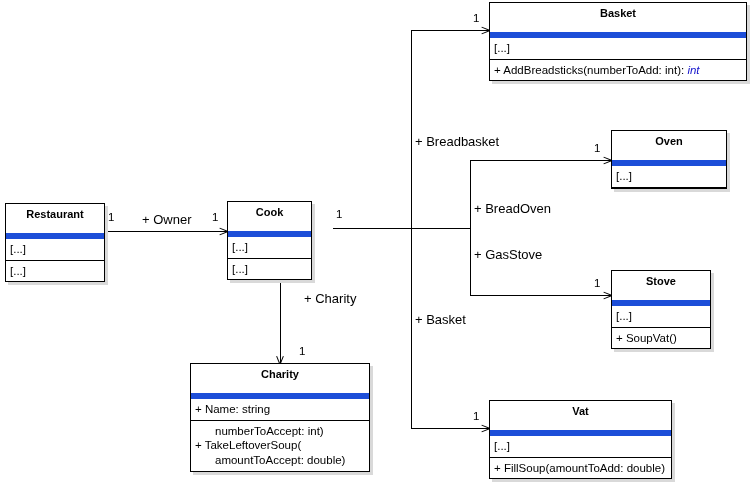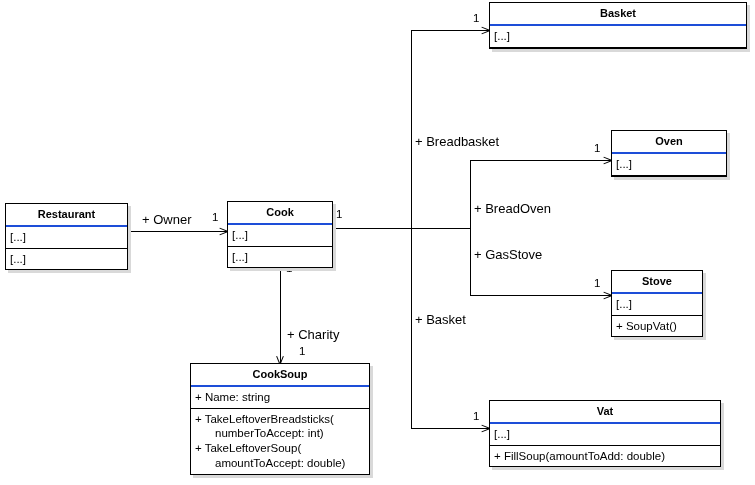--- a/index.html
+++ b/index.html
@@ -24,22 +24,22 @@
     border: 1px solid #000000;
     box-shadow: 3px 3px 0 0 #d9d9d9;
     z-index: 5;
   }
   .uml-title {
     text-align: center;
     font-weight: bold;
     font-size: 11px;
     color: #000000;
     line-height: 1;
-    padding: 5px 4px 5px 4px;
-    border-bottom: 2px solid #1d4ed8;
+    padding: 5px 4px 13px 4px;
+    border-bottom: 6px solid #1d4ed8;
     white-space: nowrap;
   }
   .uml-compartment {
     font-size: 11.5px;
     color: #000000;
     line-height: 1.28;
     padding: 3px 3px 3px 4px;
     border-bottom: 1px solid #000000;
     white-space: nowrap;
   }
@@ -108,80 +108,82 @@
     color: #000000;
     white-space: nowrap;
     z-index: 4;
   }
 </style>
 </head>
 <body>
 
 <div id="canvas">
 
-  <div class="uml-class" style="left:5px; top:203px; width:123px;">
+  <div class="uml-class" style="left:5px; top:203px; width:100px;">
     <div class="uml-title">Restaurant</div>
     <div class="uml-compartment">[...]</div>
     <div class="uml-compartment last">[...]</div>
   </div>
 
-  <div class="uml-class" style="left:227px; top:201px; width:106px;">
+  <div class="uml-class" style="left:227px; top:201px; width:85px;">
     <div class="uml-title">Cook</div>
     <div class="uml-compartment">[...]</div>
     <div class="uml-compartment last">[...]</div>
   </div>
 
   <div class="uml-class" style="left:489px; top:2px; width:258px;">
     <div class="uml-title">Basket</div>
     <div class="uml-compartment">[...]</div>
+    <div class="uml-compartment last">
+      <span>+ AddBreadsticks(numberToAdd: int): </span><span class="ret-italic">int</span>
+    </div>
   </div>
 
   <div class="uml-class" style="left:611px; top:130px; width:116px;">
     <div class="uml-title">Oven</div>
     <div class="uml-compartment">[...]</div>
   </div>
 
-  <div class="uml-class" style="left:611px; top:270px; width:92px;">
+  <div class="uml-class" style="left:611px; top:270px; width:100px;">
     <div class="uml-title">Stove</div>
     <div class="uml-compartment">[...]</div>
     <div class="uml-compartment last">+ SoupVat()</div>
   </div>
 
-  <div class="uml-class" style="left:489px; top:400px; width:232px;">
+  <div class="uml-class" style="left:489px; top:400px; width:183px;">
     <div class="uml-title">Vat</div>
     <div class="uml-compartment">[...]</div>
     <div class="uml-compartment last">+ FillSoup(amountToAdd: double)</div>
   </div>
 
   <div class="uml-class" style="left:190px; top:363px; width:180px;">
-    <div class="uml-title">CookSoup</div>
+    <div class="uml-title">Charity</div>
     <div class="uml-compartment">+ Name: string</div>
     <div class="uml-compartment last wrap">
-      <span>+ TakeLeftoverBreadsticks(</span>
       <span class="indent">numberToAccept: int)</span>
       <span>+ TakeLeftoverSoup(</span>
       <span class="indent">amountToAccept: double)</span>
     </div>
   </div>
 
   <div class="edge-h" style="left:106px; top:231px; width:121px;"></div>
   <div class="arrow right" style="left:228px; top:231px;">
       <i class="a"></i>
       <i class="b"></i>
     </div>
   <div class="role-label" style="left:142px; top:212px;">+ Owner</div>
   <div class="mult-label" style="left:108px; top:211px;">1</div>
   <div class="mult-label" style="left:212px; top:211px;">1</div>
 
   <div class="edge-v" style="left:280px; top:263px; height:100px;"></div>
   <div class="arrow down" style="left:280px; top:364px;">
       <i class="a"></i>
       <i class="b"></i>
     </div>
-  <div class="role-label" style="left:287px; top:291px;margin-top:36px;">+ Charity</div>
+  <div class="role-label" style="left:304px; top:291px;">+ Charity</div>
   <div class="mult-label" style="left:286px; top:262px;">1</div>
   <div class="mult-label" style="left:299px; top:345px;">1</div>
 
   <div class="edge-h" style="left:333px; top:228px; width:79px;"></div>
   <div class="mult-label" style="left:336px; top:208px;">1</div>
 
   <div class="edge-v" style="left:411px; top:30px; height:398px;"></div>
 
   <div class="edge-h" style="left:411px; top:30px; width:78px;"></div>
   <div class="arrow right" style="left:490px; top:30px;">

